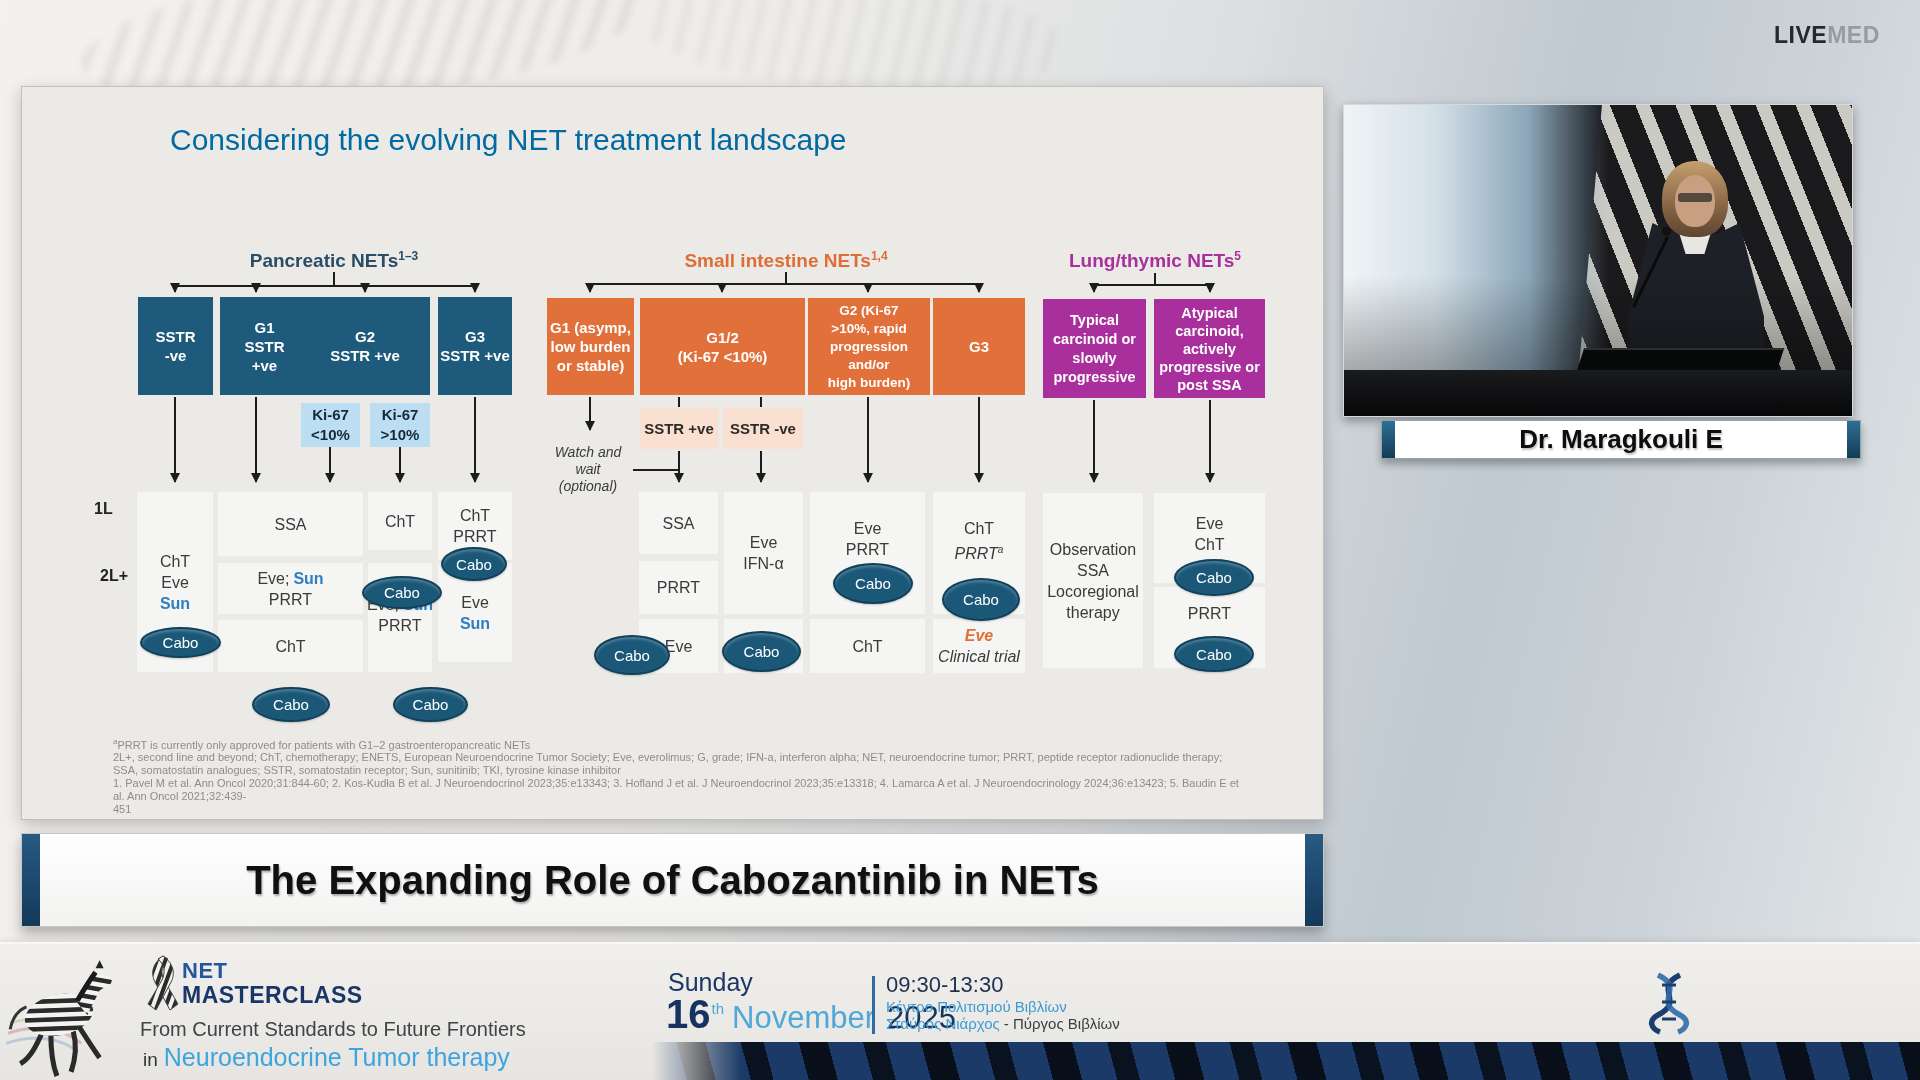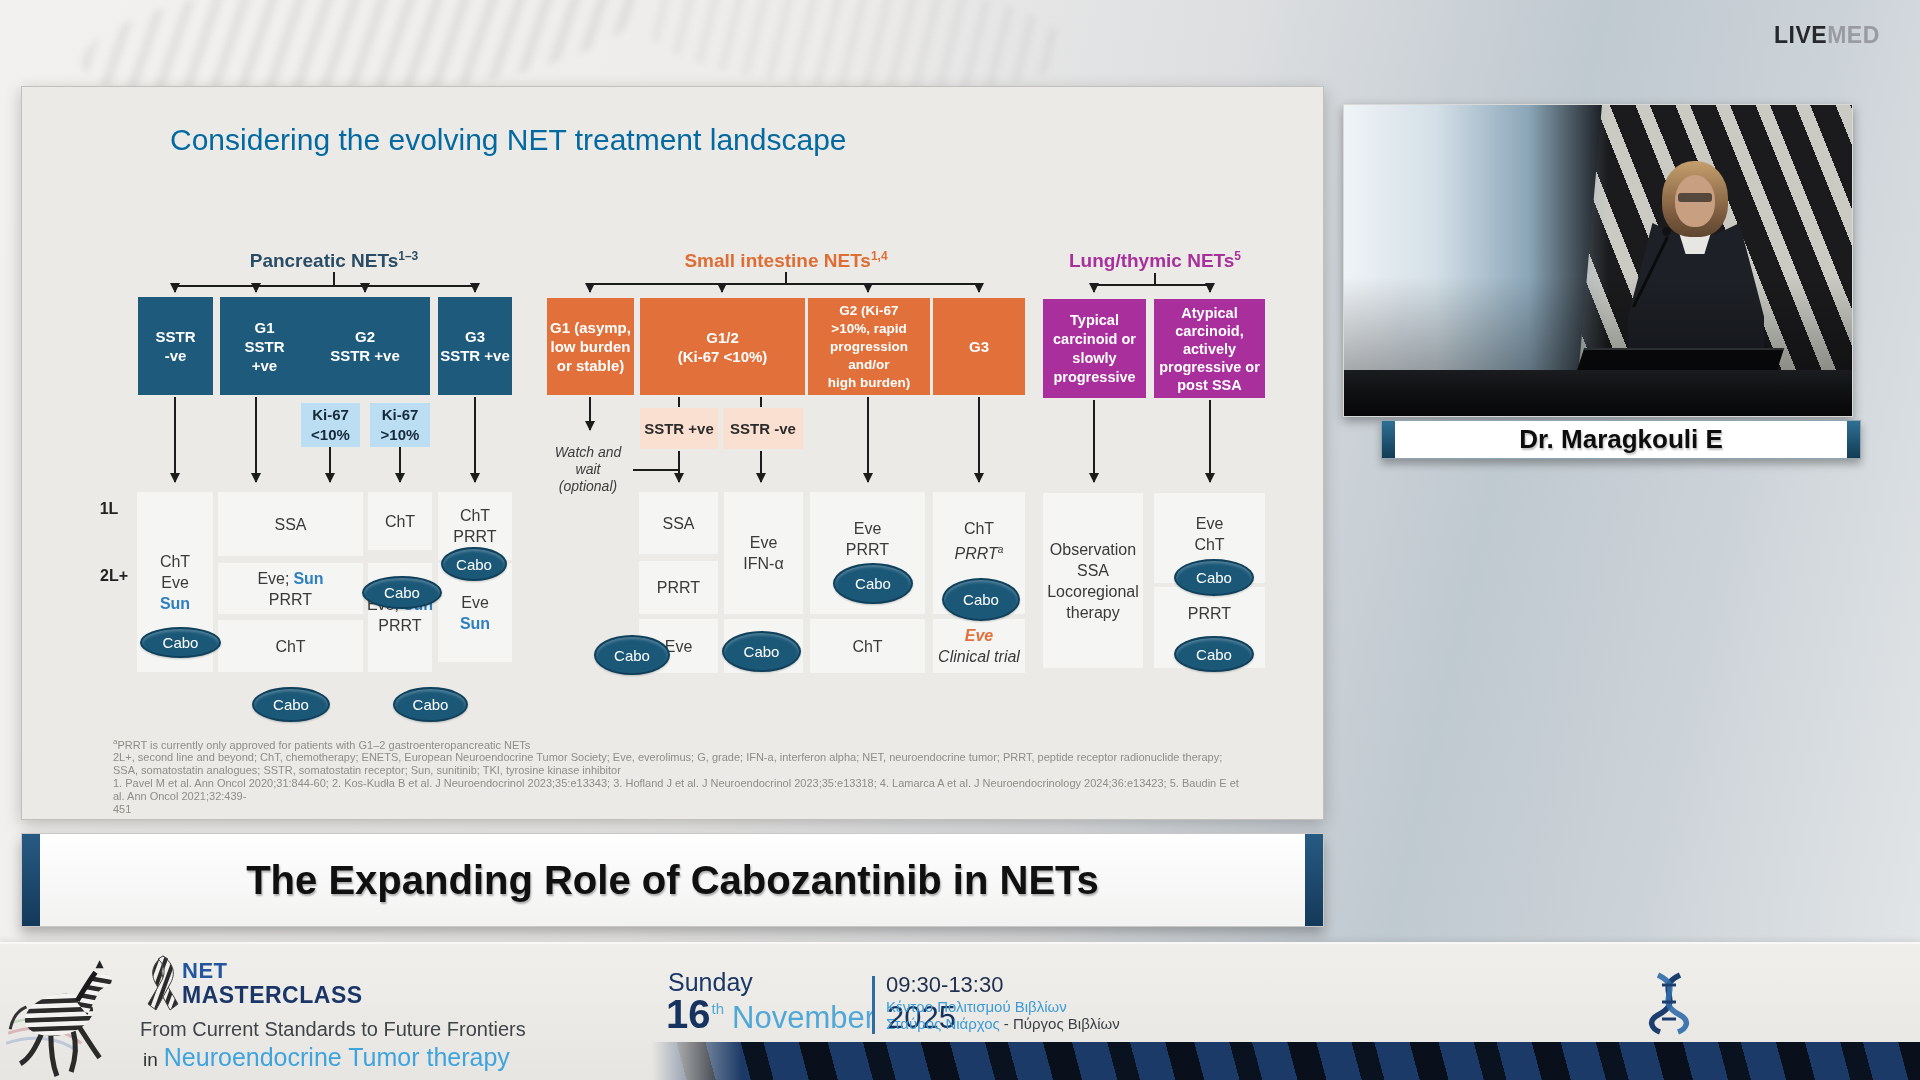--- a/index.html
+++ b/index.html
@@ -177,21 +177,21 @@
 +ve</div>
   <div class="box tbox" style="left:300px;top:297px;width:130px;height:98px;">G2
 SSTR +ve</div>
   <div class="box tbox" style="left:438px;top:297px;width:74px;height:98px;">G3
 SSTR +ve</div>
   <div class="ki" style="left:301px;top:403px;width:59px;height:44px;">Ki-67
 &lt;10%</div>
   <div class="ki" style="left:370px;top:403px;width:60px;height:44px;">Ki-67
 &gt;10%</div>
 
-  <div class="rowlab" style="left:94px;top:500px;width:30px;text-align:center;">1L</div>
+  <div class="rowlab" style="left:94px;top:500px;width:30px;text-align:left;">1L</div>
   <div class="rowlab" style="left:88px;top:567px;width:40px;text-align:right;">2L+</div>
 
   <div class="cell" style="left:137px;top:492px;width:76px;height:180px;">
     <div>ChT
 Eve</div>
     <div class="sun" style="margin-left:0;">Sun</div>
   </div>
   <div class="cell" style="left:218px;top:492px;width:145px;height:64px;">SSA</div>
   <div class="cell" style="left:368px;top:492px;width:64px;height:58px;">ChT</div>
   <div class="cell" style="left:438px;top:492px;width:74px;height:68px;">ChT

